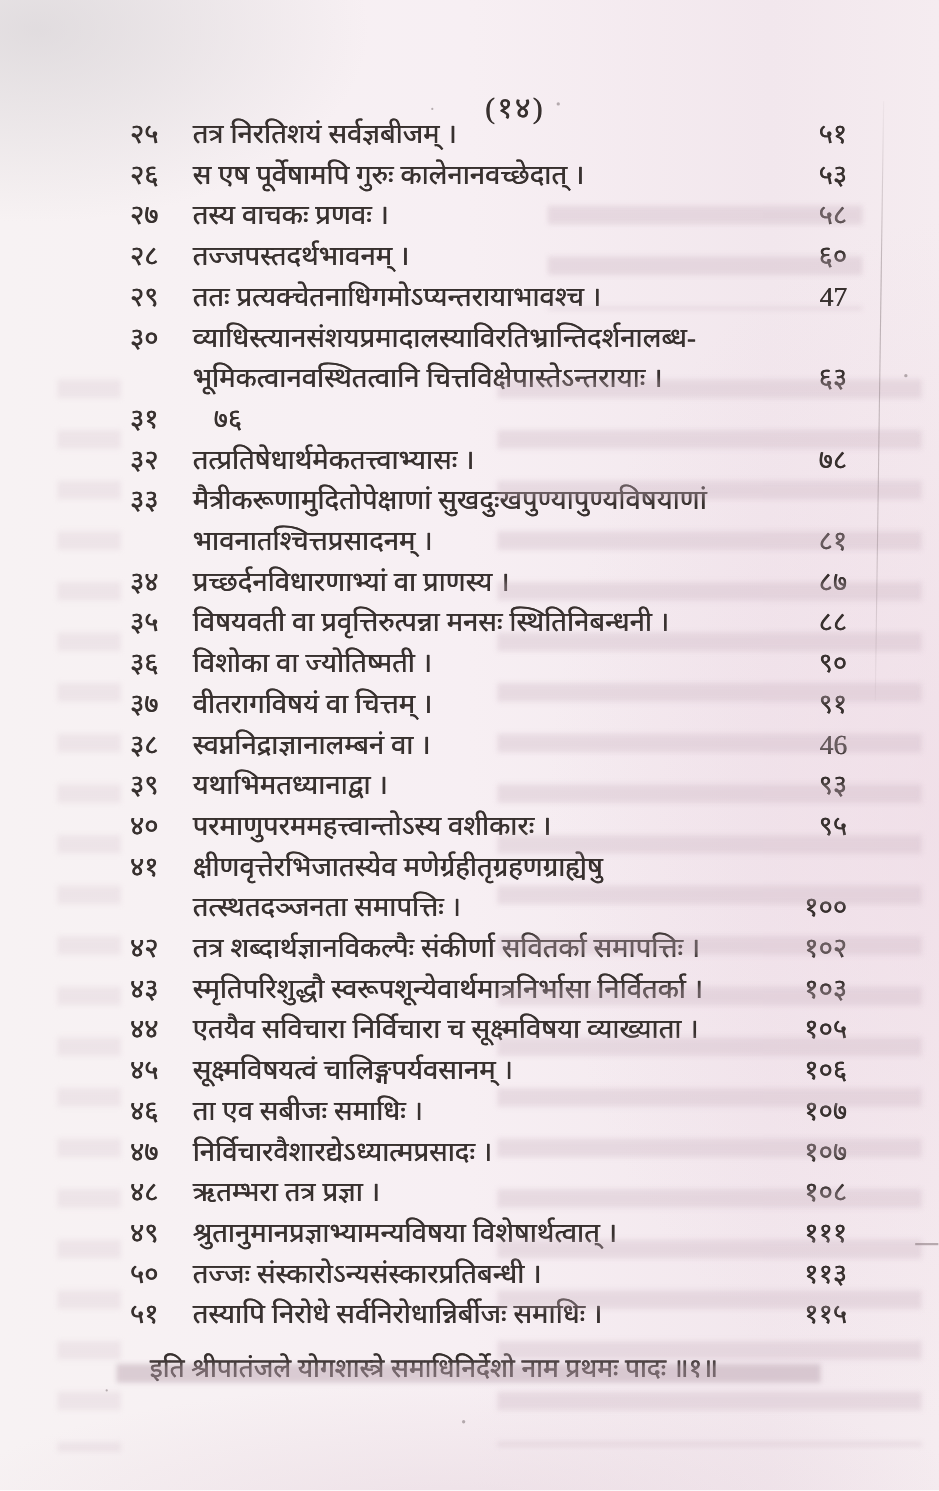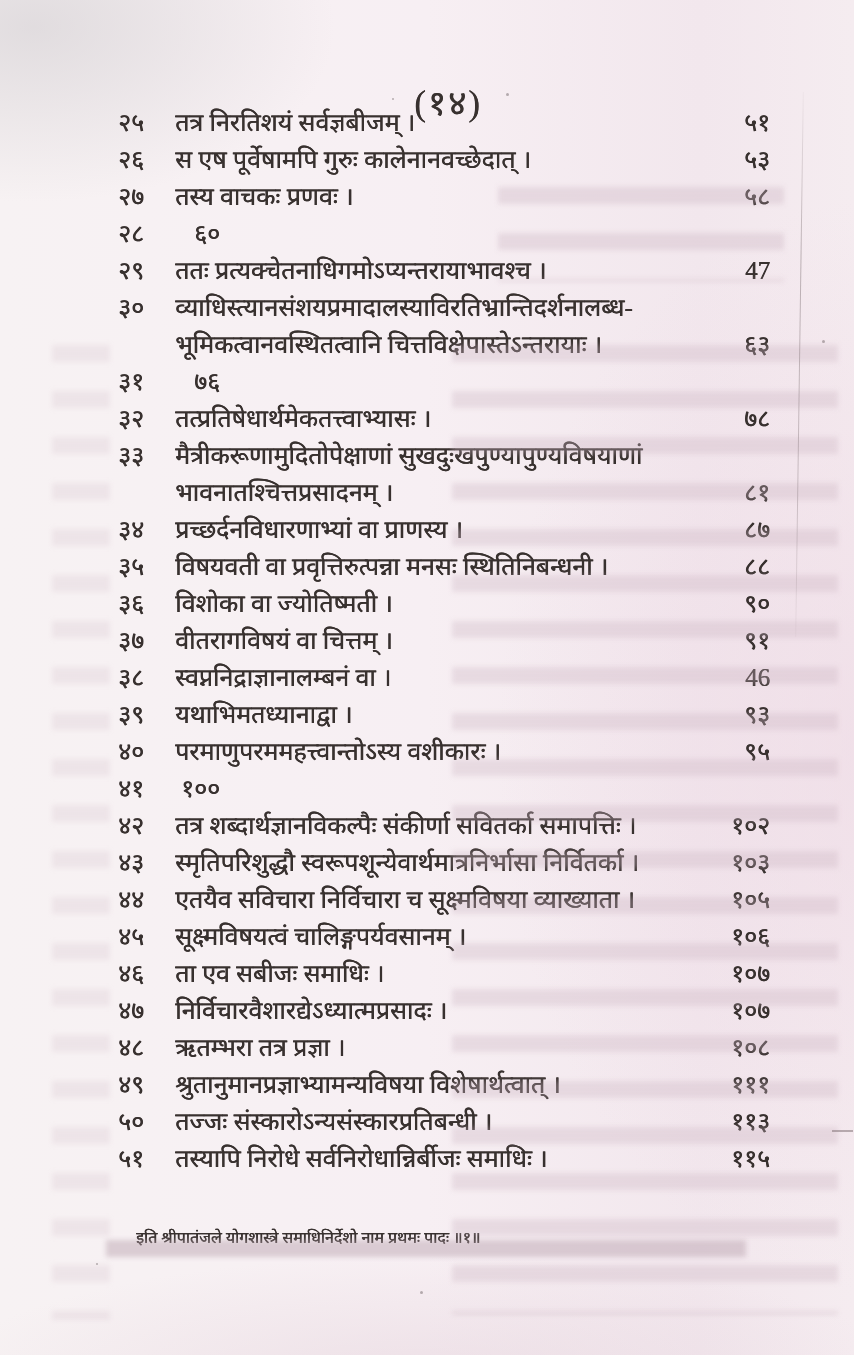--- a/index.html
+++ b/index.html
@@ -8,35 +8,35 @@
     font-family:"Liberation Serif","DejaVu Sans",serif;
     color:var(--ink,#38312f);
     background:
       radial-gradient(ellipse 430px 250px at 4% 2%, rgba(203,199,203,0.50), rgba(203,199,203,0) 70%),
       radial-gradient(ellipse 520px 760px at 102% 55%, rgba(236,213,226,0.55), rgba(236,213,226,0) 72%),
       radial-gradient(ellipse 700px 180px at 50% 102%, rgba(224,204,214,0.45), rgba(224,204,214,0) 70%),
       linear-gradient(90deg,#f7f2f3 0%,#f7eff3 50%,#f2e7ed 82%,#f5ecf0 100%);
   }
   .txt { text-shadow:0.4px 0 0 currentColor; }
   .header-pageno {
-    position:absolute; top:78px; left:448px; transform:translateX(-50%);
-    font-size:35px; letter-spacing:2px; white-space:nowrap;
+    position:absolute; top:78px; left:468px; transform:translateX(-50%);
+    font-size:27px; letter-spacing:2px; white-space:nowrap;
   }
   .toc {
     position:absolute; left:118px; top:104px; width:652px;
     font-size:25px; line-height:37px;
   }
   .row { display:flex; }
   .num { flex:none; width:44px; align-self:flex-start; white-space:nowrap; }
   .text { flex:1; min-width:0;margin-left:13px; }
   .text > div { white-space:nowrap; }
   .pg { flex:none; min-width:58px; text-align:right; align-self:flex-end; white-space:nowrap; }
   .footer-colophon {
     position:absolute; left:136px; top:1226px;
-    font-size:16px; white-space:nowrap;
+    font-size:24px; white-space:nowrap;
   }
   
   .ghost {
     position:absolute; pointer-events:none; filter:blur(2.5px);
     background:repeating-linear-gradient(180deg,
       rgba(203,180,193,0) 0px, rgba(203,180,193,0) 13px,
       rgba(203,180,193,0.42) 17px, rgba(203,180,193,0.42) 30px,
       rgba(203,180,193,0) 34px, rgba(203,180,193,0) 46px);
   }
   .ghost-top-right   { left:498px; top:172px; width:286px; height:110px; opacity:0.85; }
@@ -90,20 +90,23 @@
   <div class="row">
     <span class="num">२७</span>
     <span class="text">
           <div>तस्य वाचकः प्रणवः ।</div>
         </span>
     <span class="pg">५८</span>
   </div>
 
   <div class="row">
     <span class="num">२८</span>
+    <span class="text">
+          <div>तज्जपस्तदर्थभावनम् ।</div>
+        </span>
     <span class="pg">६०</span>
   </div>
 
   <div class="row">
     <span class="num">२९</span>
     <span class="text">
           <div>ततः प्रत्यक्चेतनाधिगमोऽप्यन्तरायाभावश्च ।</div>
         </span>
     <span class="pg">47</span>
   </div>
@@ -190,20 +193,24 @@
   <div class="row">
     <span class="num">४०</span>
     <span class="text">
           <div>परमाणुपरममहत्त्वान्तोऽस्य वशीकारः ।</div>
         </span>
     <span class="pg">९५</span>
   </div>
 
   <div class="row">
     <span class="num">४१</span>
+    <span class="text">
+          <div>क्षीणवृत्तेरभिजातस्येव मणेर्ग्रहीतृग्रहणग्राह्येषु</div>
+          <div>तत्स्थतदञ्जनता समापत्तिः ।</div>
+        </span>
     <span class="pg">१००</span>
   </div>
 
   <div class="row">
     <span class="num">४२</span>
     <span class="text">
           <div>तत्र शब्दार्थज्ञानविकल्पैः संकीर्णा सवितर्का समापत्तिः ।</div>
         </span>
     <span class="pg">१०२</span>
   </div>

